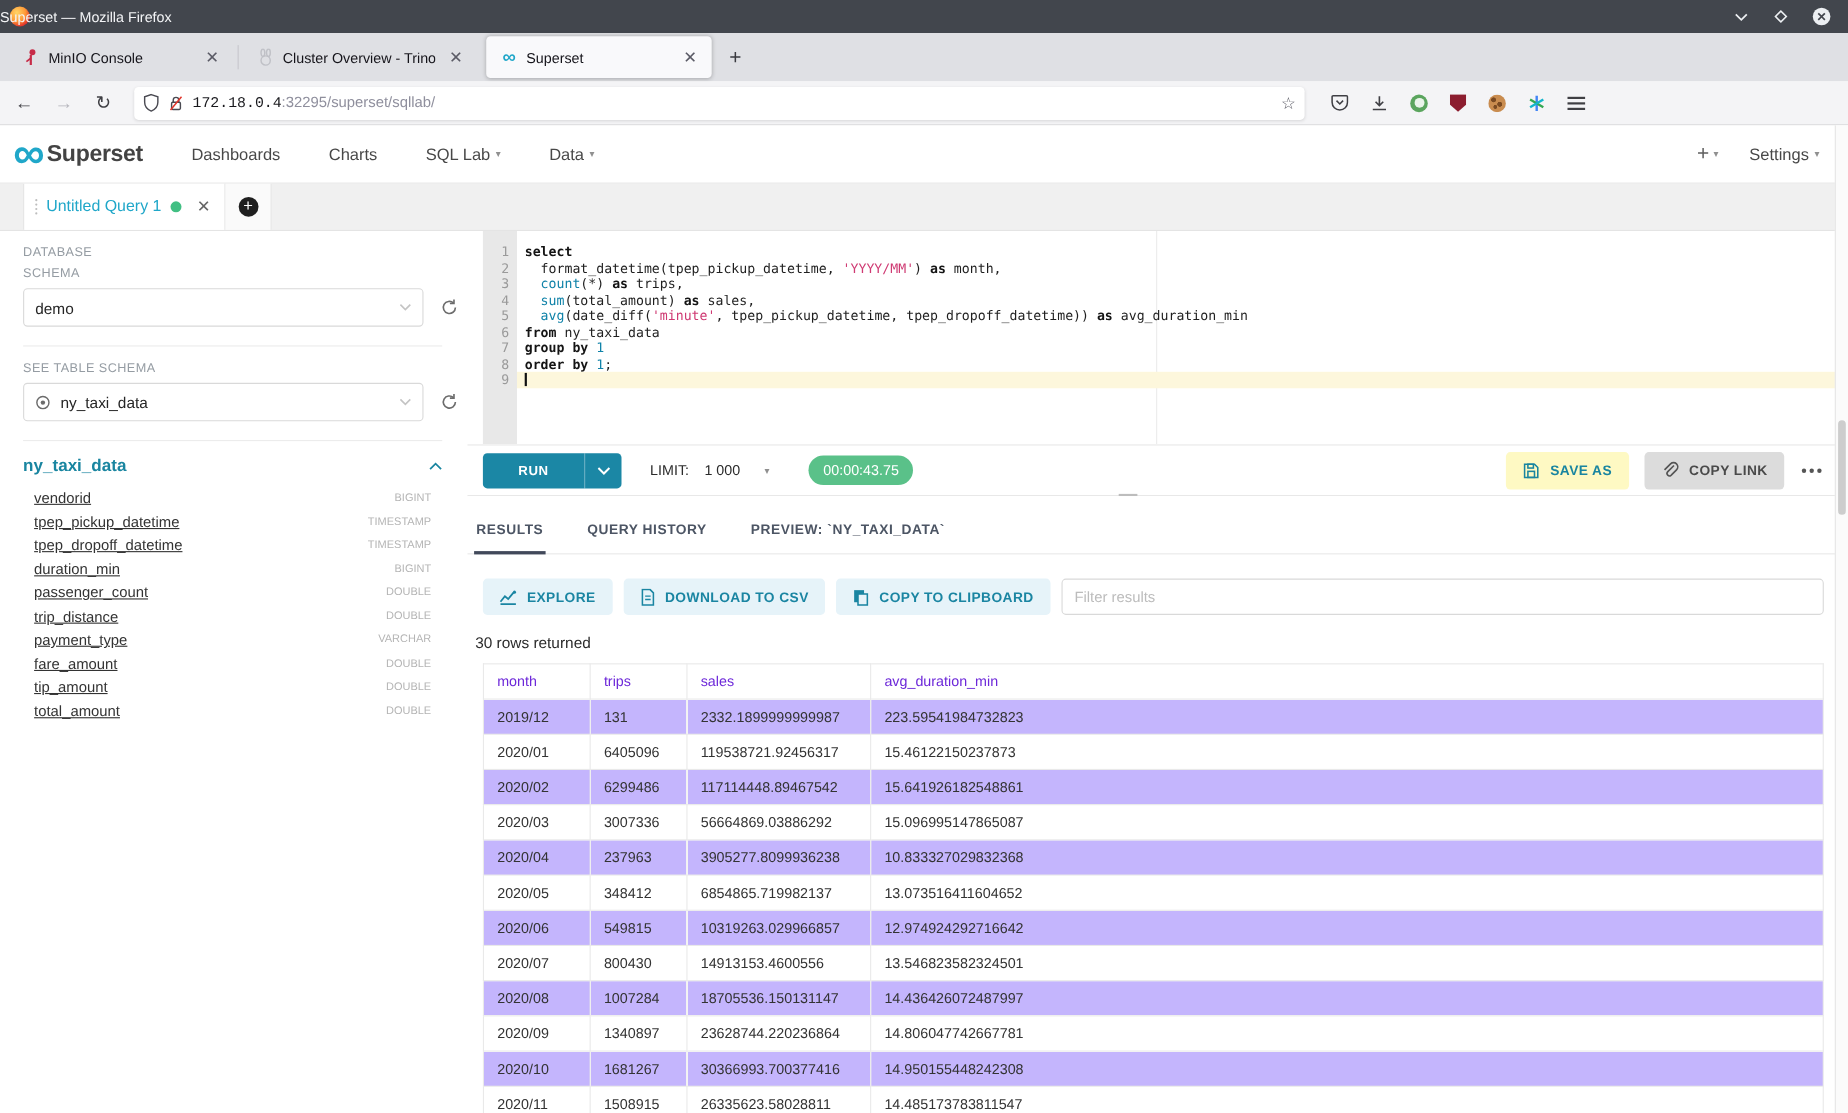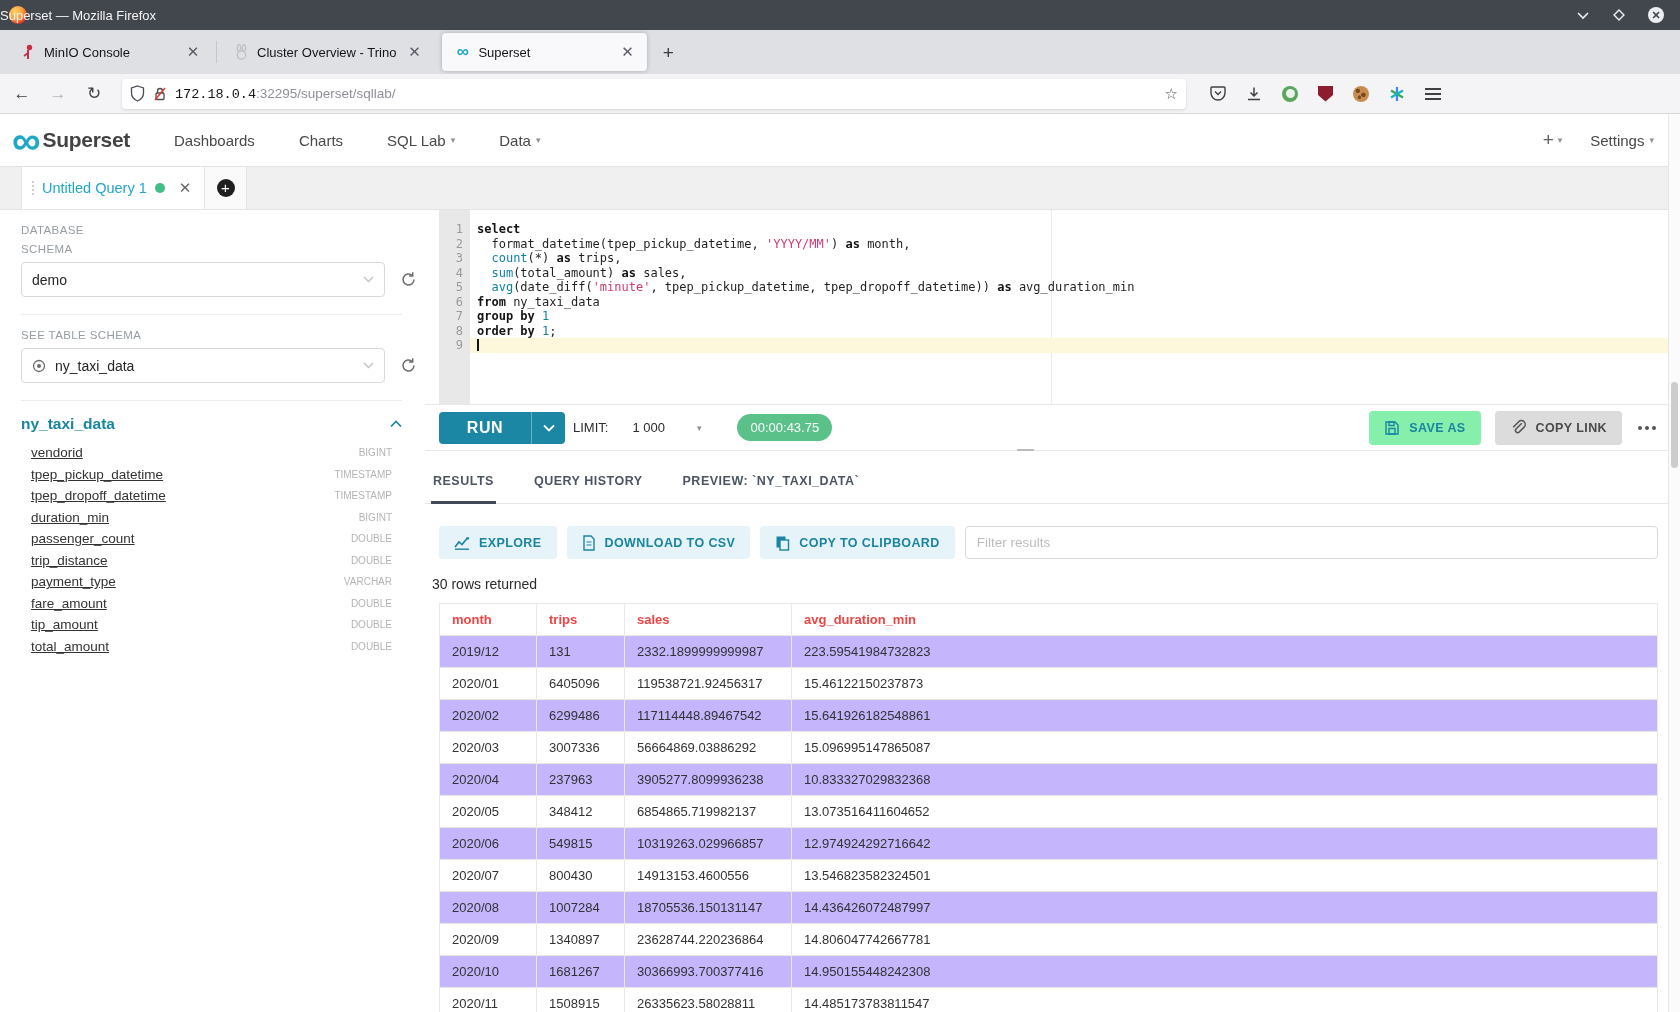--- a/index.html
+++ b/index.html
@@ -110,32 +110,32 @@
   .tk-k { font-weight:bold; color:#141414; }
   .tk-f { color:#0f82a8; }
   .tk-n { color:#0f82a8; }
   .tk-s { color:#cf3a73; }
   .cursor { display:inline-block; width:1.5px; height:12px; background:#111; vertical-align:-2px; }
 
   
   .runbar { position:absolute; left:425px; right:0; top:404px; height:47px; background:#fff;
     border-top:1px solid #e8e8e8; border-bottom:1px solid #e8e8e8; display:flex; align-items:center; }
   .runbtn { margin-left:14px; width:126px; height:32px; background:#1b87a5; border-radius:4px; color:#fff;
-    display:flex; align-items:center; font-size:16px; font-weight:bold; letter-spacing:.6px; }
+    display:flex; align-items:center; font-size:12px; font-weight:bold; letter-spacing:.6px; }
   .runbtn .rlabel { flex:1; text-align:center; }
   .runbtn .rsplit { width:34px; height:100%; border-left:1px solid rgba(255,255,255,.35);
     display:flex; align-items:center; justify-content:center; }
-  .limit { margin-left:8px; display:flex; align-items:center; gap:24px; font-size:13px; color:#2b2b2b; }
+  .limit { margin-left:26px; display:flex; align-items:center; gap:14px; font-size:13px; color:#2b2b2b; }
   .limit .lcaret { font-size:9px; color:#8f8f8f; margin-left:8px; }
   .elapsed { margin-left:36px; height:27px; background:#5ac189; color:#fff; border-radius:14px;
     display:flex; align-items:center; padding:0 13px; font-size:13px; }
   .right-actions { margin-left:auto; display:flex; align-items:center; gap:14px; margin-right:24px; }
   .abtn { height:34px; border-radius:4px; display:flex; align-items:center; gap:9px; padding:0 15px;
     font-size:12.5px; font-weight:bold; letter-spacing:.4px; }
-  .abtn.saveas { background:#86efac; color:#1985a0; }
+  .abtn.saveas { background:#fef9c3; color:#1985a0; }
   .abtn.copylink { background:#dcdcdc; color:#4a4a4a; }
   .moredots { display:flex; gap:3px; margin-left:2px; }
   .moredots i { width:4px; height:4px; border-radius:50%; background:#555; display:block; }
   .drag-handle { position:absolute; left:592px; top:44px; width:17px; }
   .drag-handle i { display:block; height:1.5px; background:#bdbdbd; margin-bottom:2.5px; }
 
   
   .south { position:absolute; left:425px; right:0; top:451px; bottom:0; background:#fff; }
   .rtabs { height:53px; border-bottom:1px solid #e8e8e8; display:flex; align-items:flex-end; padding-left:6px; gap:36px; }
   .rtab { padding:0 2px 15px 2px; font-size:12.5px; font-weight:bold; letter-spacing:.5px; color:#4c5564; position:relative; }
@@ -144,21 +144,21 @@
   .bbtn { height:33px; background:#e6f3f9; color:#1a85a2; border-radius:4px; display:flex; align-items:center;
     gap:9px; padding:0 15px; font-size:12.5px; font-weight:bold; letter-spacing:.4px; }
   .filter { flex:1; height:33px; border:1px solid #d9d9d9; border-radius:4px; padding:0 11px; font-size:13.5px;
     color:#333; font-family:"Liberation Sans", sans-serif; }
   .filter::placeholder { color:#bcbcbc; }
   .rowsret { margin:17px 0 0 7px; font-size:14px; color:#2b2b2b; }
   .gridwrap { margin:11px 22px 0 14px; }
   table.grid { border-collapse:collapse; table-layout:fixed; width:100%; }
   .grid th, .grid td { border:1px solid #e9e9e9; font-size:13px; color:#333; text-align:left;
     padding:0 12px; height:32px; white-space:nowrap; overflow:hidden; }
-  .grid th { font-weight:bold; color:#ef4444; background:#fff; }
+  .grid th { font-weight:normal; color:#6d28d9; background:#fff; }
   .grid tr.odd td { background:#c4b5fd; }
 
   
   .pagesb { position:absolute; right:0; top:114px; bottom:0; width:12px; background:#fbfbfb; border-left:1px solid #e6e6e6; }
   .pagesb .thumb { position:absolute; left:2px; right:2px; top:268px; height:86px; background:#cdcdcd; border-radius:4px; }
 
   svg { display:block; }
 </style>
 </head>
 <body>

